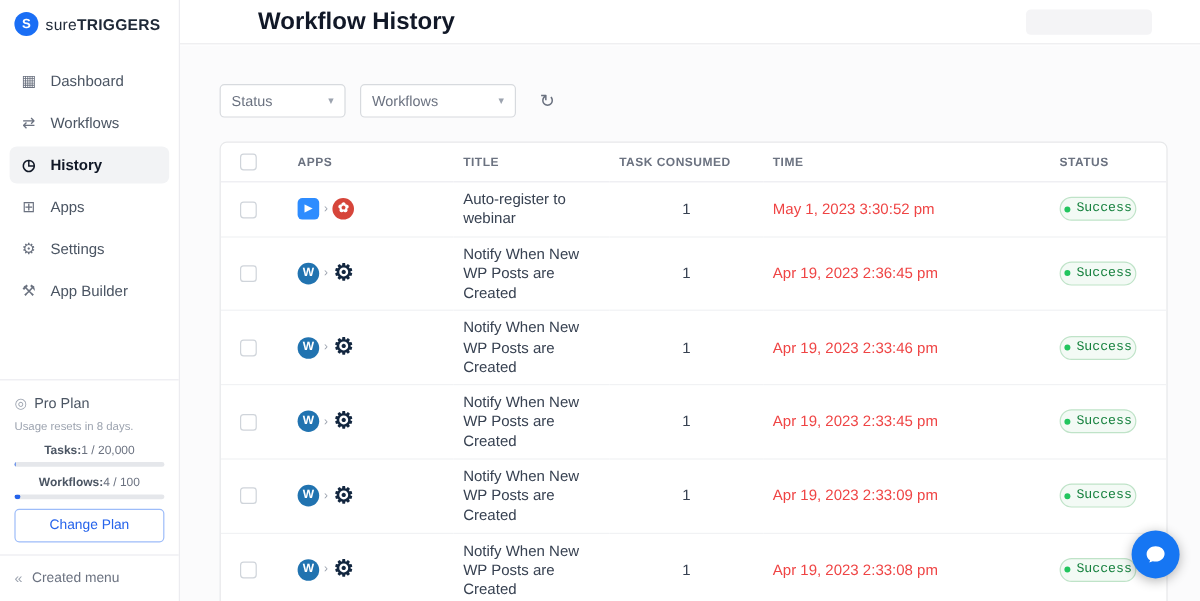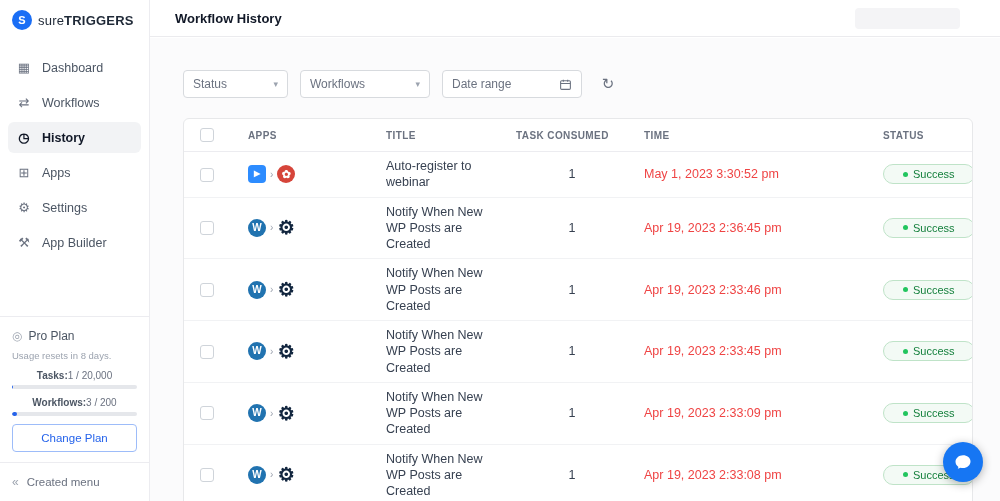--- a/index.html
+++ b/index.html
@@ -34,21 +34,21 @@
     border:1px solid #9dbcf9; color:#2563eb; background:#fff; border-radius:4px; font-size:11.5px;
     font-family:inherit; cursor:pointer; }
   .collapse { border-top:1px solid #ececf0; padding:12px; font-size:11.5px; color:#6b7280;
     display:flex; gap:8px; align-items:center; cursor:pointer; }
   .collapse-icon { font-size:12px; color:#9ca3af; }
 
   
   .main { position:absolute; left:150px; top:0; right:0; bottom:0; }
   .main-header { height:37px; background:#fff; border-bottom:1px solid #ebebee;
     display:flex; align-items:center; padding:0 25px; position:relative; }
-  .page-title { font-size:13px; font-weight:700; color:#111827; }
+  .page-title { font-size:20px; font-weight:700; color:#111827;margin-left:40px; }
   .header-skeleton { position:absolute; right:40px; top:8px; width:105px; height:21px;
     background:#f4f4f6; border-radius:4px; }
 
   .content { position:absolute; top:38px; left:0; right:0; bottom:0; background:#fbfbfc;
     padding:32px 0 0 33px; overflow:hidden; }
 
   
   .filters { display:flex; align-items:center; gap:12px; margin-bottom:20px; }
   .select, .date-input { display:flex; align-items:center; justify-content:space-between;
     height:28px; background:#fff; border:1px solid #d7dade; border-radius:4px; padding:0 9px;
@@ -70,22 +70,22 @@
   .col-check { padding-left:16px; }
   .checkbox { display:inline-block; width:14px; height:14px; border:1px solid #cfd4da;
     border-radius:3px; background:#fff; cursor:pointer; vertical-align:middle; }
   .apps-wrap { display:flex; align-items:center; gap:4px; }
   .app-icon { width:18px; height:18px; display:inline-flex; align-items:center; justify-content:center;
     font-weight:700; flex:0 0 auto; line-height:1; }
   .app-sep { color:#9ca3af; font-size:10px; }
   .title-cell { line-height:1.3; }
   .tasks-cell { text-align:center; }
   .time-cell { color:#ef4444; }
-  .pill { display:inline-flex; align-items:center; gap:5px; padding:3px 19px; border-radius:999px;
-    font-size:11px; font-weight:500; white-space:nowrap; }
+  .pill { display:inline-flex; align-items:center; gap:5px; padding:3px 3px; border-radius:999px;
+    font-size:11px; font-weight:500; white-space:nowrap;font-family:Liberation Mono, monospace; }
   .pill .dot { width:5px; height:5px; border-radius:50%; }
   .pill.success { background:#f3faf5; border:1px solid #bfe3c8; color:#15803d; }
   .pill.success .dot { background:#22c55e; }
 
   
   .beacon { position:absolute; right:17px; bottom:19px; width:40px; height:40px; border-radius:50%;
     background:#1676f3; box-shadow:0 2px 10px rgba(0,0,0,.3); display:flex; align-items:center;
     justify-content:center; cursor:pointer; }
 </style>
 </head>
@@ -134,21 +134,21 @@
     <div class="usage-row">
       <span class="lbl">Tasks:</span>
       <span class="val">1 / 20,000</span>
     </div>
     <div class="progress">
       <div class="progress-fill" style="width: 1%;"></div>
     </div>
 
     <div class="usage-row">
       <span class="lbl">Workflows:</span>
-      <span class="val">3 / 200</span>
+      <span class="val">4 / 100</span>
     </div>
     <div class="progress">
       <div class="progress-fill" style="width: 4%;"></div>
     </div>
 
     <button class="change-plan">Change Plan</button>
   </div>
 
   <div class="collapse">
     <span class="collapse-icon">«</span>
@@ -164,27 +164,20 @@
 
   <div class="content">
     <div class="filters">
       <div class="select w1">
         <span>Status</span>
         <span class="chev">▾</span>
       </div>
       <div class="select w2">
         <span>Workflows</span>
         <span class="chev">▾</span>
-      </div>
-      <div class="date-input">
-        <span>Date range</span>
-        <svg width="13" height="13" viewBox="0 0 24 24" fill="none" stroke="#6b7280" stroke-width="2">
-            <rect x="3" y="5" width="18" height="16" rx="2"></rect>
-            <path d="M8 3v4M16 3v4M3 10h18"></path>
-          </svg>
       </div>
       <button class="icon-btn">↻</button>
     </div>
 
     <div class="card">
       <table>
         <colgroup>
           <col style="width:56px">
             <col style="width:138px">
             <col style="width:130px">

